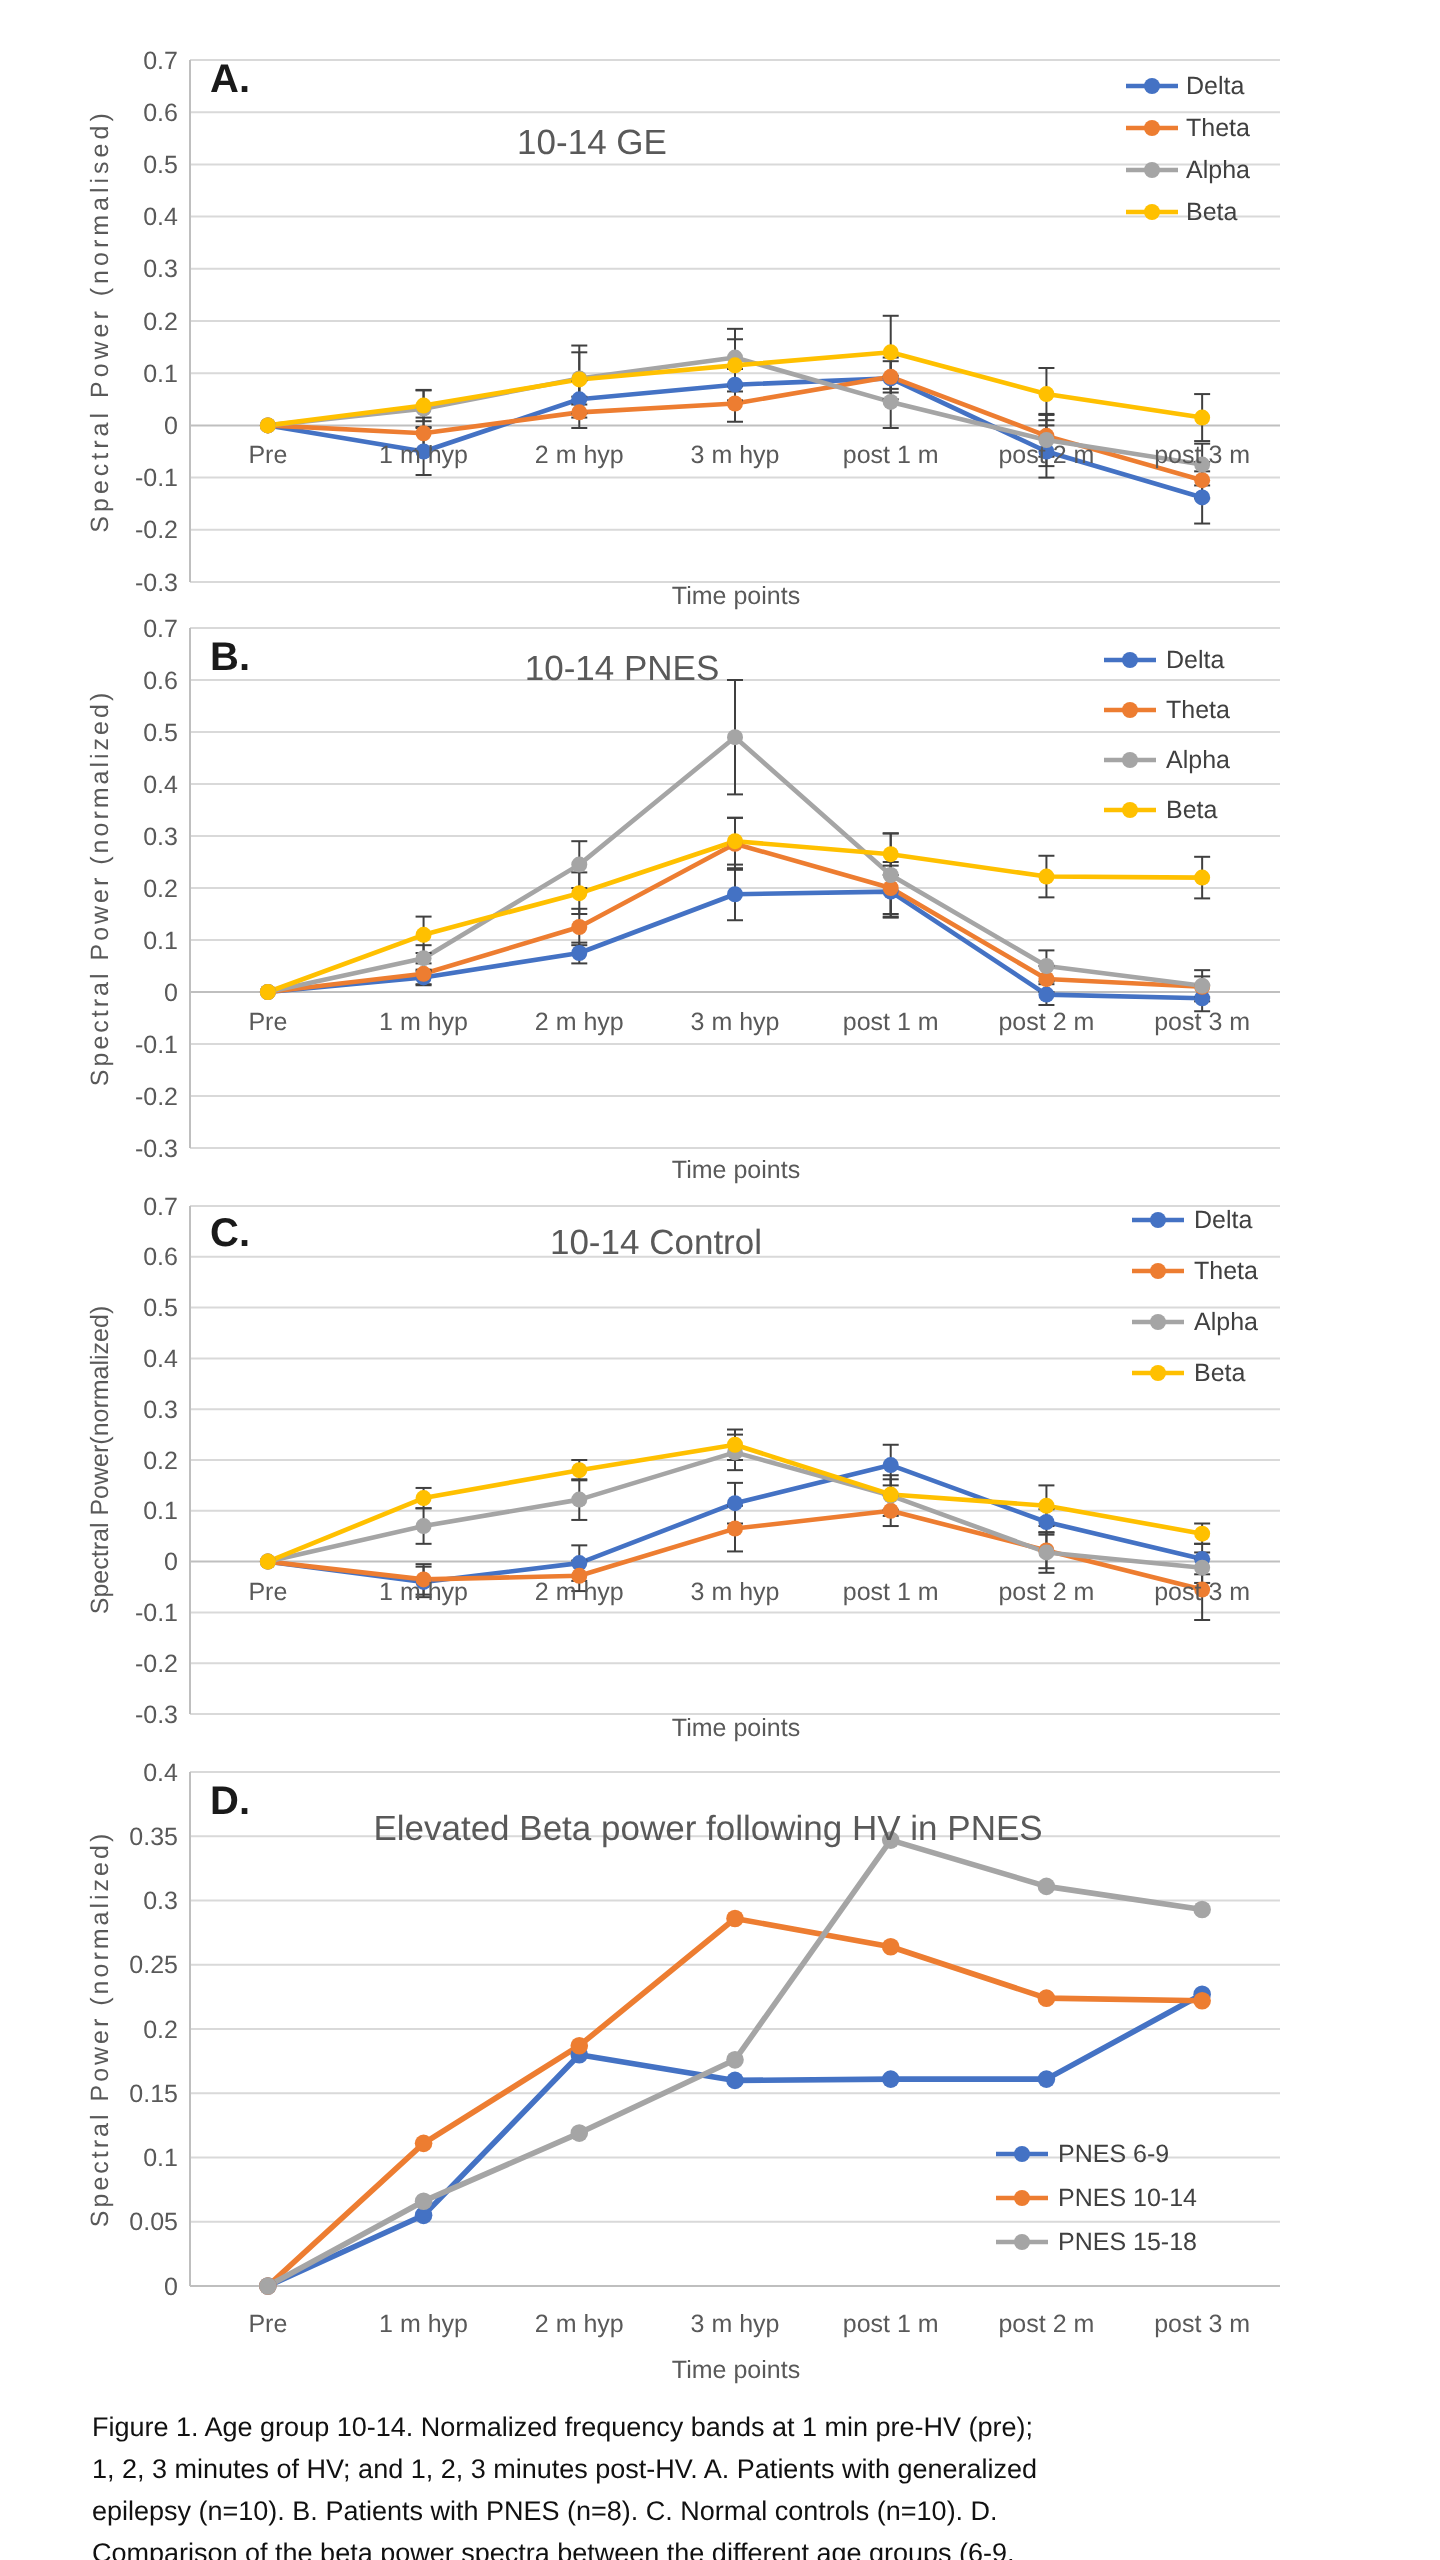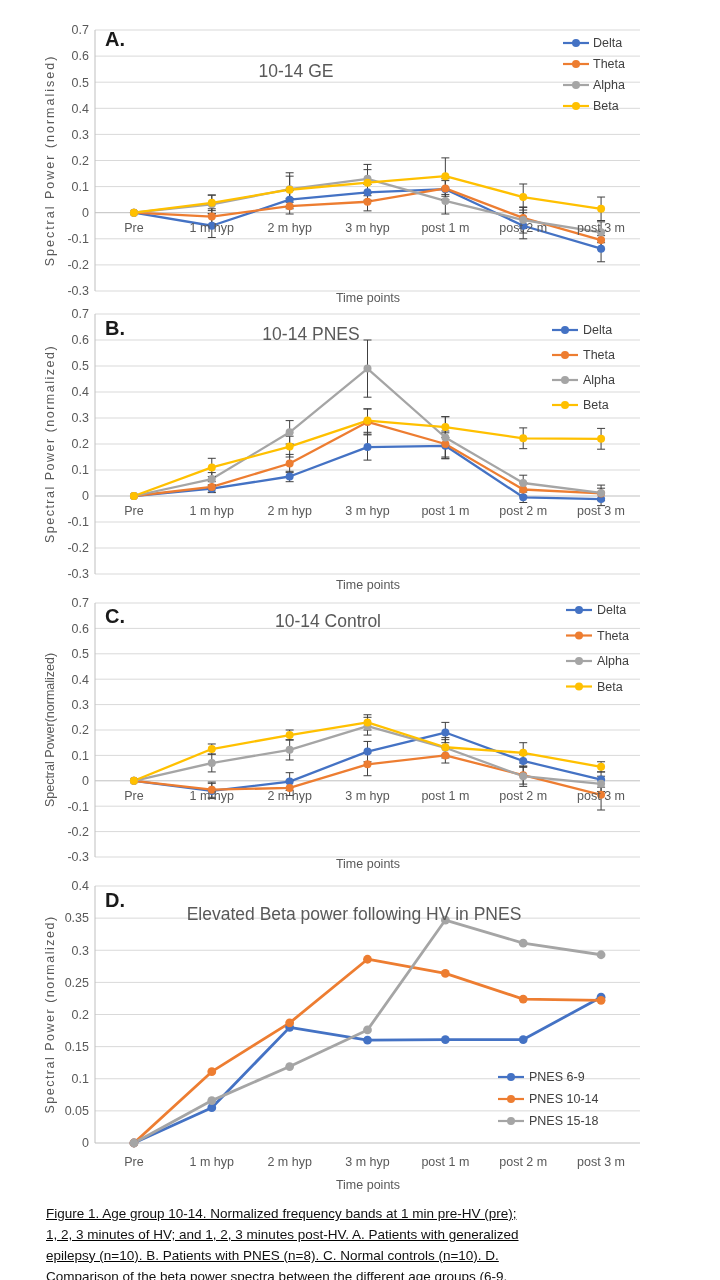--- a/index.html
+++ b/index.html
@@ -1,17 +1,17 @@
 <!DOCTYPE html>
 <html><head>
 <meta charset="utf-8">
 <style>
   html,body{margin:0;padding:0;background:#ffffff;}
   body{width:720px;height:1280px;overflow:hidden;font-family:"Liberation Sans",sans-serif;}
-  .figure{width:568px;height:1280px;background:#fff;text-decoration:underline;}
+  .figure{width:568px;height:1280px;background:#fff;}
   svg{display:block;}
   svg text{font-family:"Liberation Sans",sans-serif;}
   .caption{
     margin:0;
     padding:10px 46px 0 46px;
     font-size:13.5px;
     line-height:1.55;
     color:#111111;
     font-weight:400;
   }

